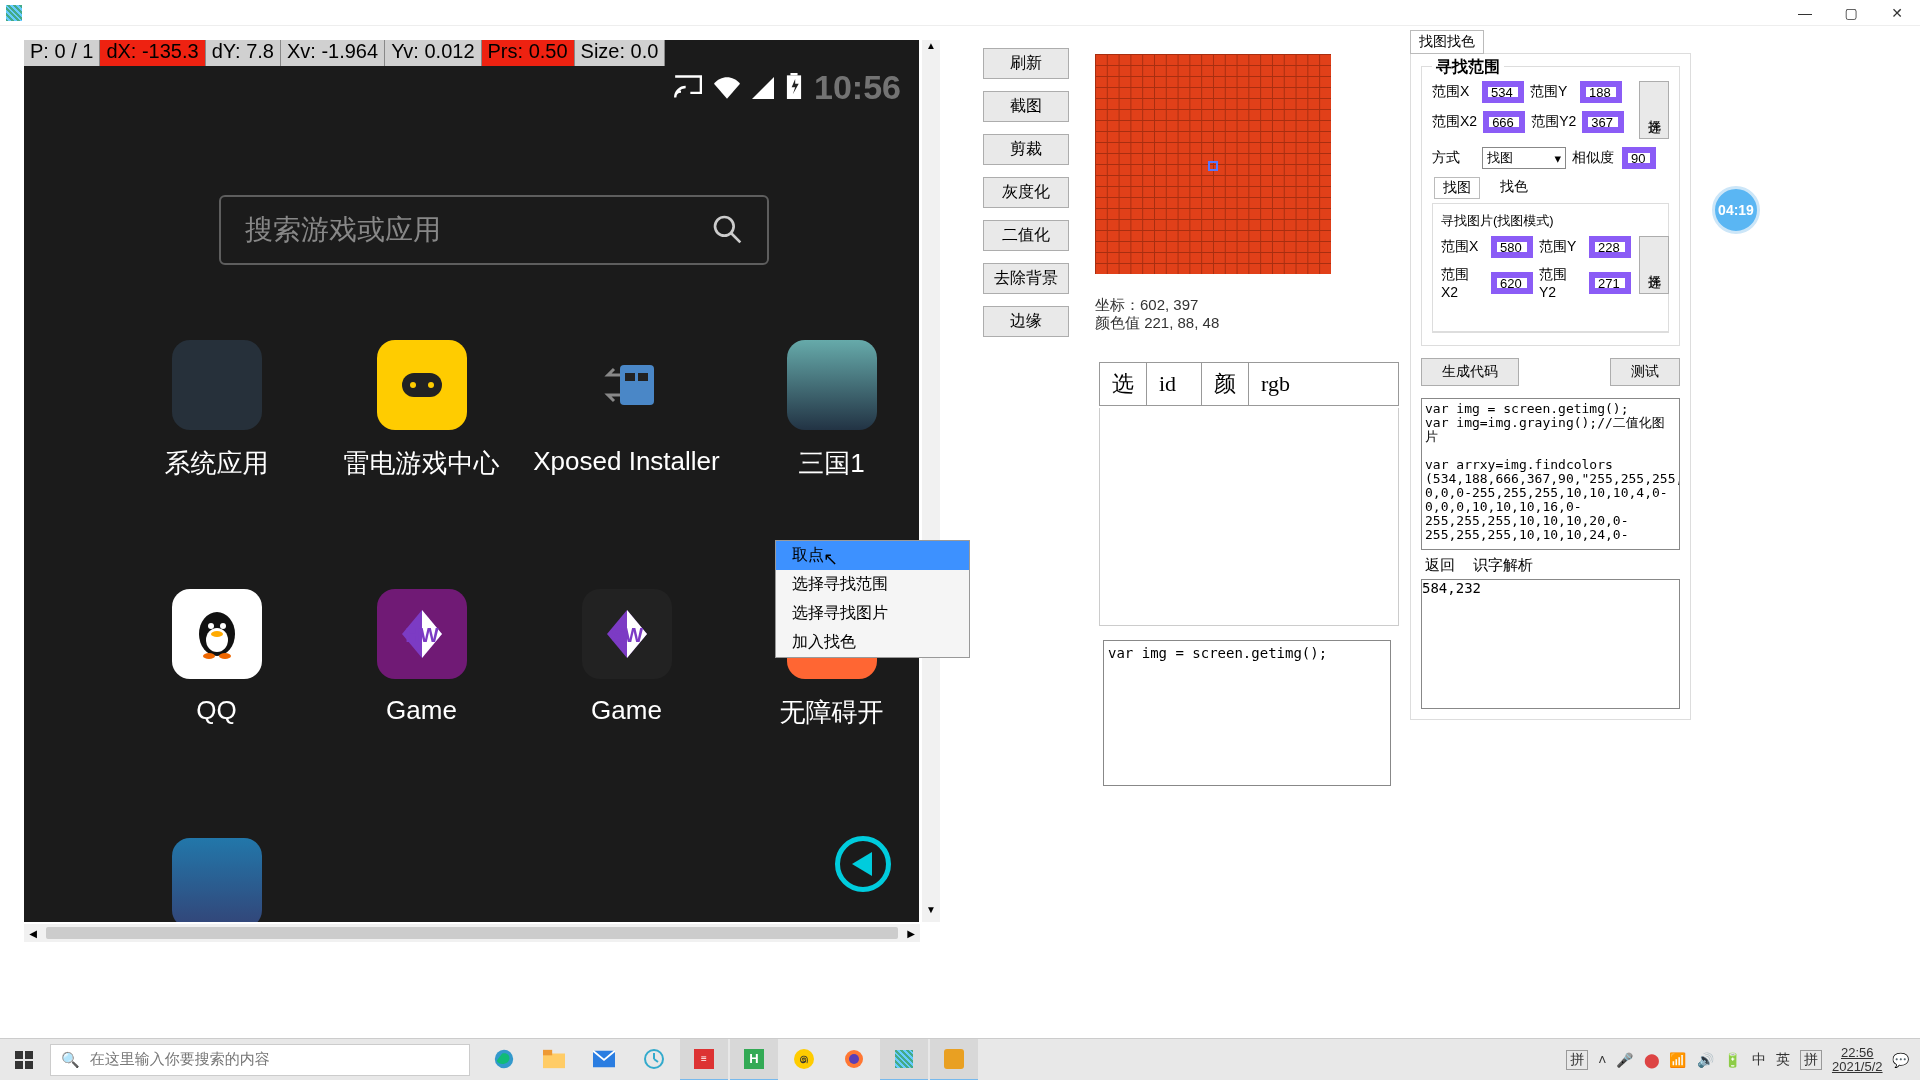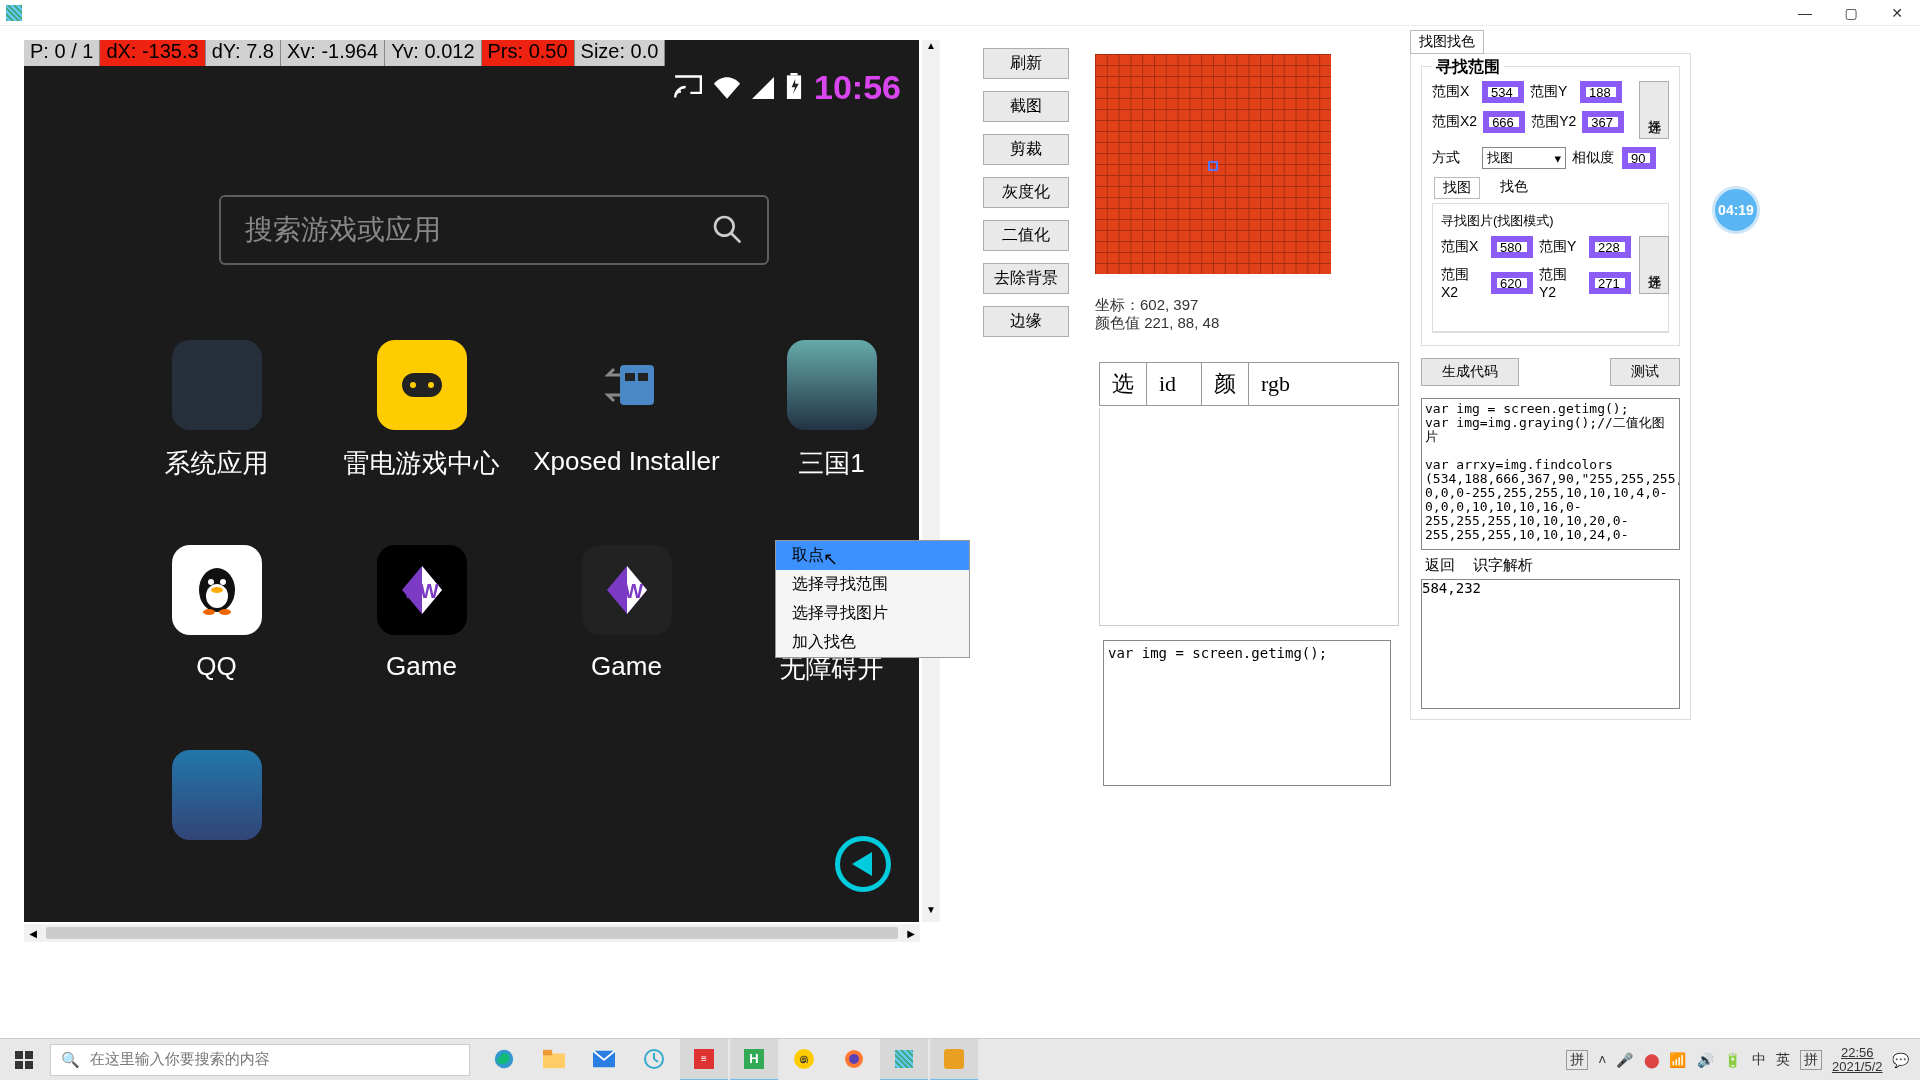--- a/index.html
+++ b/index.html
@@ -16,38 +16,38 @@
 .stage-overlay .cell { background:#d0d0d0; color:#000; padding:0 6px; border-right:1px solid #888;}
 .stage-overlay .red { background:#e21; color:#000; }
 
 .scroll-v { position:absolute; right:0; top:0; width:18px; bottom:20px; background:#f1f1f1; display:flex; flex-direction:column; align-items:center;}
 .scroll-v .arrow { height:18px; font-size:10px;}
 .scroll-h { position:absolute; left:0; right:20px; bottom:0; height:18px; background:#f1f1f1; display:flex; align-items:center;}
 .scroll-h .arrow { width:18px; text-align:center; font-size:10px;}
 .scroll-h .thumb { flex:1; height:12px; margin:0 4px; background:#ccc; border-radius:2px;}
 
 .phone { position:absolute; left:0; top:0; width:895px; height:882px; background:#1b1b1b; overflow:hidden;}
-.statusbar { position:absolute; top:28px; right:18px; display:flex; gap:12px; align-items:center; color:#d946ef; font-size:34px; font-weight:600;}
+.statusbar { position:absolute; top:28px; right:18px; display:flex; gap:12px; align-items:center; color:#737373; font-size:34px; font-weight:600;}
 .statusbar svg { fill:#fff; }
 .searchbox { position:absolute; left:195px; top:155px; width:550px; height:70px; border:2px solid #5e5e5e; border-radius:6px; display:flex; align-items:center; padding:0 24px;}
 .searchbox .ph { color:#888; font-size:28px; flex:1;}
 .searchbox .mag { color:#bbb; }
 
-.apps { position:absolute; left:90px; top:300px; display:grid; grid-template-columns: repeat(4, 205px); row-gap: 64px;}
+.apps { position:absolute; left:90px; top:300px; display:grid; grid-template-columns: repeat(4, 205px); row-gap: 108px;}
 .app { display:flex; flex-direction:column; align-items:center; gap:16px;}
 .app .ico { width:90px; height:90px; border-radius:18px; display:flex; align-items:center; justify-content:center; font-size:32px; font-weight:bold; color:#fff; position:relative;}
 .app .lbl { color:#fff; font-size:26px; white-space:nowrap;}
 
 .ico-sys { background:#26303a; display:grid; grid-template-columns:1fr 1fr; grid-template-rows:1fr 1fr; gap:6px; padding:12px;}
 .ico-sys .dot{border-radius:8px;} .d1{background:#37e;} .d2{background:#e84;} .d3{background:#a44;} .d4{background:#666;}
 .ico-ld { background:#fc0; color:#222;}
 .ico-xp { background:transparent;}
 .ico-sg { background:linear-gradient(#6aa,#234); }
 .ico-qq { background:#fff;}
-.ico-hw { background:#000000;}
+.ico-hw { background:#701a75;}
 .ico-sw { background:#222;}
 .ico-acc { background:#f63;}
 .ico-mz { background:linear-gradient(#27a,#347);}
 
 .backcircle { position:absolute; right:28px; bottom:30px; width:56px; height:56px; border:5px solid #0cd; border-radius:50%; display:flex; align-items:center; justify-content:center;}
 .backcircle .tri { width:0;height:0;border-top:12px solid transparent;border-bottom:12px solid transparent;border-right:20px solid #0cd; margin-left:-3px;}
 
 .ctxmenu { position:absolute; left:775px; top:540px; width:195px; background:#f5f5f5; border:1px solid #999; z-index:20; font-size:16px;}
 .ctxmenu .mi { padding:4px 16px; }
 .ctxmenu .mi.hov { background:#3d91ff; }

